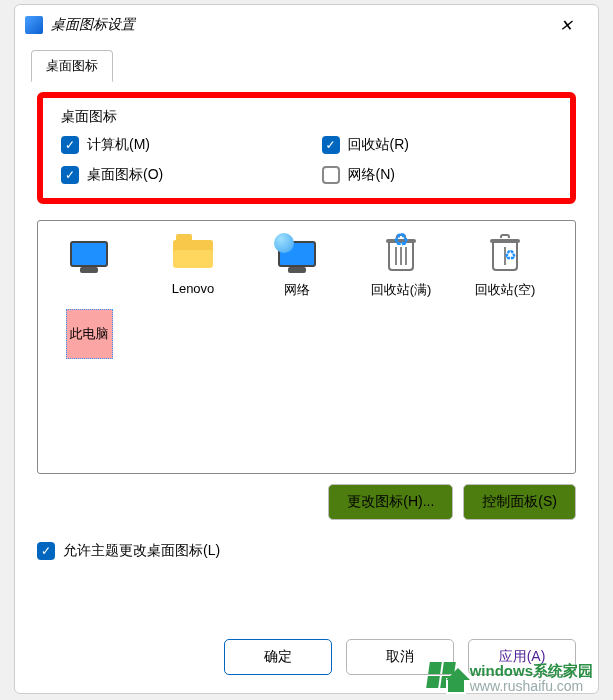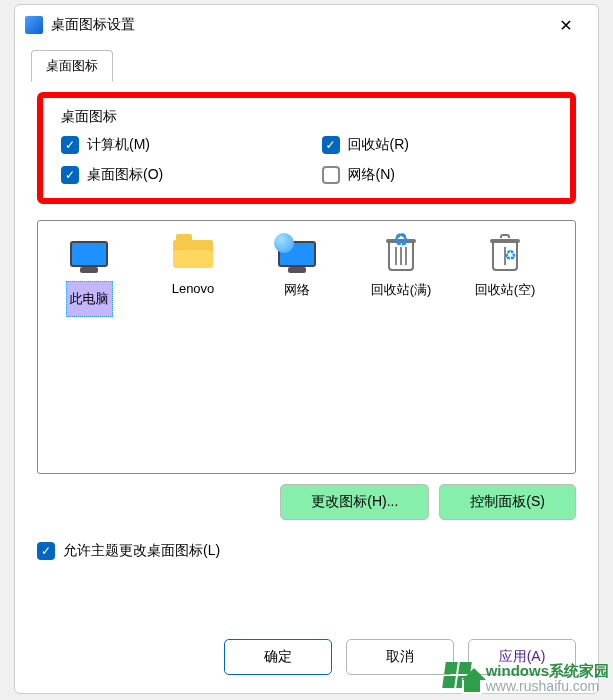--- a/index.html
+++ b/index.html
@@ -22,20 +22,21 @@
       border: 1px solid #ccc;
       border-radius: 6px;
       display: flex;
       flex-direction: column;
     }
     .titlebar {
       display: flex;
       align-items: center;
       padding: 6px 10px;
       height: 40px;
+      font-style: italic;
     }
     .title-icon {
       width: 18px; height: 18px; margin-right: 8px;
       background: linear-gradient(135deg,#4aa0ff,#0a5fd0);
       display:inline-block;
       border-radius:2px;
       position:relative;
     }
     .title-text { flex: 1; font-size: 14px; }
     .close-btn {
@@ -116,23 +117,24 @@
       text-align:center;
       cursor:pointer;
       font-size: 13px;
     }
     .icon-glyph {
       display:flex; align-items:center; justify-content:center;
       height: 46px;
       margin-bottom: 4px;
     }
     .icon-item.selected .icon-caption-inner {
-      background:#c4b5fd;
+      background:#fca5a5;
       border:1px dotted #3399ff;
-      padding:8px 3px;
+      padding:15px 3px;
+      margin-top:28px;
     }
     .icon-caption-inner { display:inline-block; }
 
     .monitor {
       width:38px; height:26px; background:#1e90ff; border:2px solid #444; border-radius:3px; position:relative;
     }
     .monitor::after { content:""; position:absolute; left:50%; bottom:-8px; transform:translateX(-50%); width:18px; height:6px; background:#555; border-radius:2px; }
     .folder {
       width:40px; height:28px; background:#ffd75e; border-radius:3px; position:relative; box-shadow: inset 0 10px 0 #f7c84a;
     }
@@ -146,24 +148,24 @@
     .bin-body span { width:2px; height:18px; background:#888; }
     .bin-lid { width:30px; height:4px; background:#777; border-radius:2px; position:absolute; top:2px; left:0; }
     .bin-handle{ width:10px; height:4px; border:2px solid #777; border-bottom:none; border-radius:3px 3px 0 0; position:absolute; top:-3px; left:50%; transform:translateX(-50%); }
     .bin.full .recycle { position:absolute; top:-8px; left:50%; transform:translateX(-50%); font-size:18px; color:#1e90ff;}
     .bin .recycle-center { font-size:14px; color:#1e90ff; }
 
     .action-row {
       display:flex; justify-content:flex-end; gap:10px; margin-top:10px;
     }
     .btn {
-      padding: 8px 30px;
+      padding: 8px 18px;
       border:1px solid #bdbdbd;
       border-radius:5px;
-      background:#86efac;
+      background:#4d7c0f;
       font-size:14px;
       cursor:pointer;
       font-family:inherit;
     }
 
     .theme-check { display:flex; align-items:center; gap:8px; margin-top:22px; font-size:14px; }
 
     .dialog-buttons {
       display:flex; justify-content:flex-end; gap:14px;
       padding: 14px 22px 18px;
@@ -177,21 +179,21 @@
       border-radius:5px;
       background:#fff;
       font-size:14px;
       cursor:pointer;
       font-family:inherit;
     }
     .dbtn.primary { border-color:#0067c0; }
     .dbtn.disabled { color:#4c1d95; cursor:default; }
 
     .watermark {
-      position:absolute; right:4px; bottom:4px; display:flex; align-items:center; gap:4px;
+      position:absolute; right:20px; bottom:4px; display:flex; align-items:center; gap:4px;
     }
     .watermark-logo {
       width:40px; height:36px; position:relative;
     }
     .watermark-logo .flag {
       position:absolute; left:2px; top:2px;
       display:grid; grid-template-columns:12px 12px; grid-template-rows:12px 12px; gap:2px;
       transform: skewX(-8deg);
     }
     .flag div{ background:#2e9e4a; }

